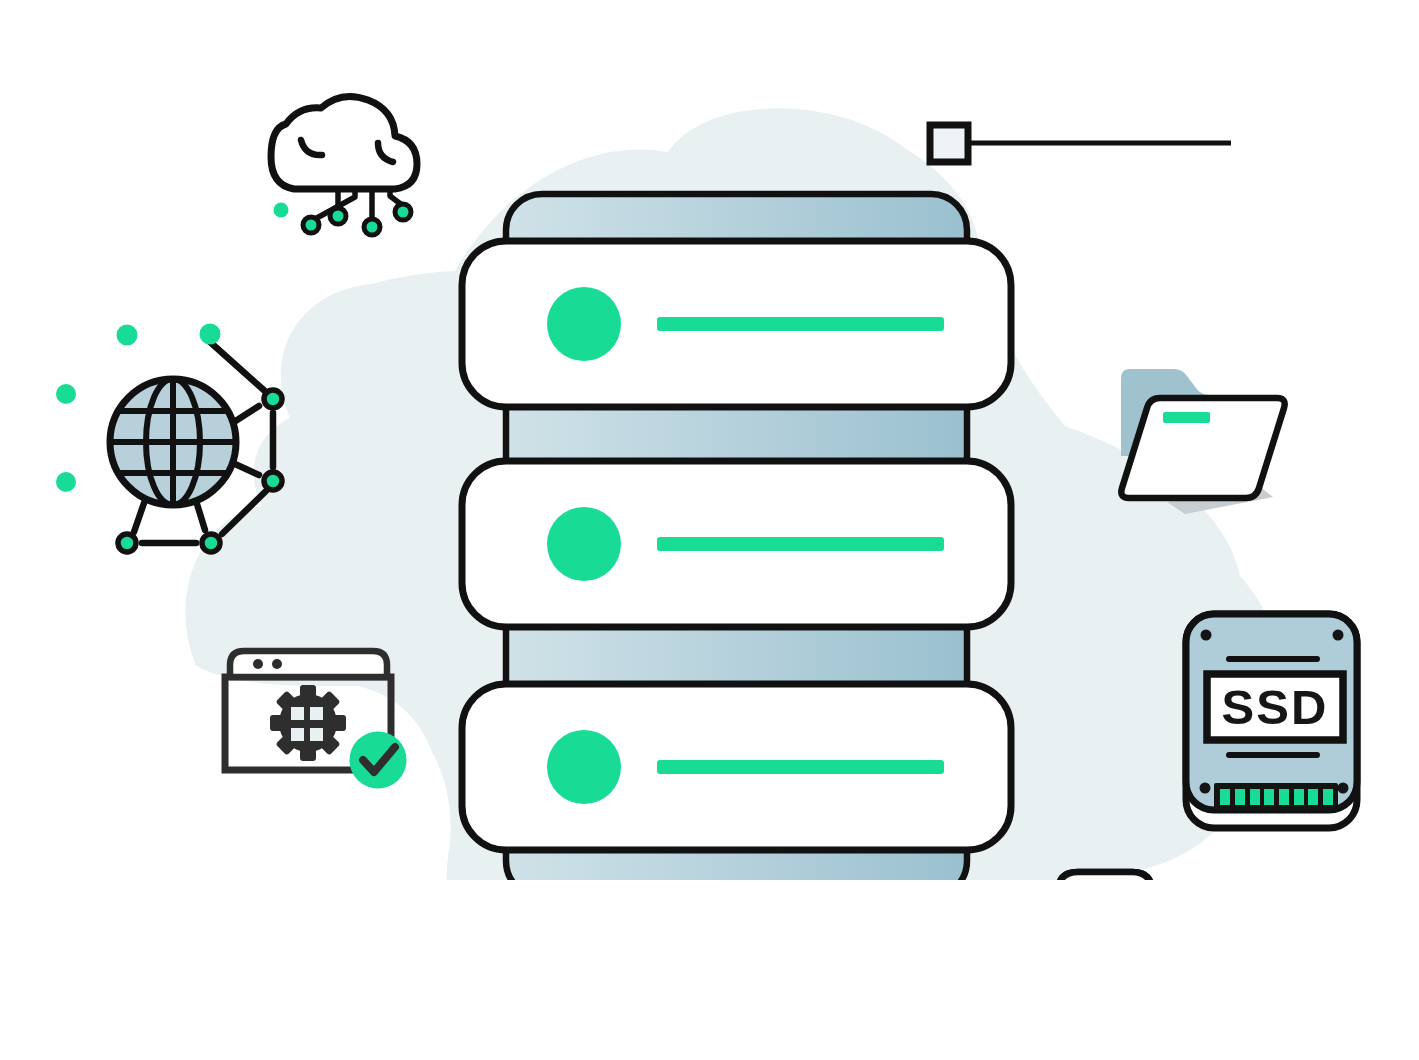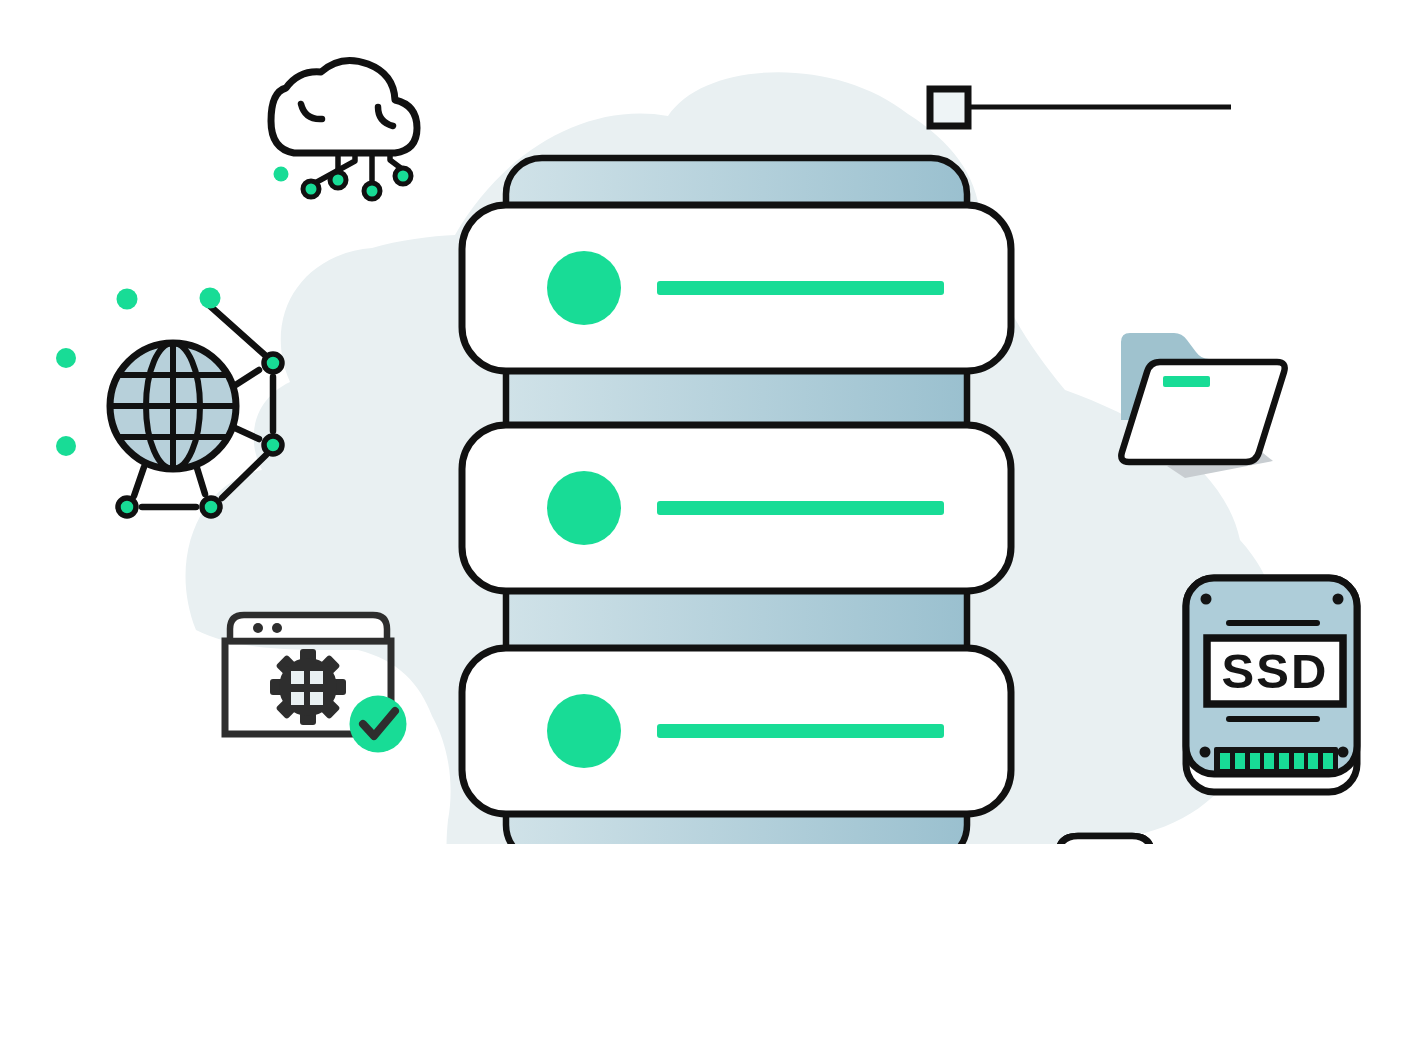--- a/index.html
+++ b/index.html
@@ -11,21 +11,21 @@
     --panel-blue:#AECDD9;
     --globe-blue:#B7D0DA;
     --folder-back-blue:#9FC2CE;
     --outline:#111111;
     --outline-soft:#2E2E2E;
     --shadow-gray:#C8CDD1;
     --square-fill:#EEF4F6;
   }
   html,body{margin:0;padding:0;background:var(--page-bg);}
   .canvas{position:relative;width:1419px;height:844px;background:var(--page-bg);overflow:hidden;
-          font-family:"Liberation Sans",sans-serif;}
+          font-family:"Liberation Sans",sans-serif;margin-top:36px;}
   .scene{position:absolute;inset:0;display:block;}
 
   
   .ink       {stroke:var(--outline);}
   .ink-soft  {stroke:var(--outline-soft);}
   .no-fill   {fill:none;}
   .f-white   {fill:#FFFFFF;}
   .f-green   {fill:var(--accent-green);}
   .f-blob    {fill:var(--blob);}
   .f-panel   {fill:var(--panel-blue);}

